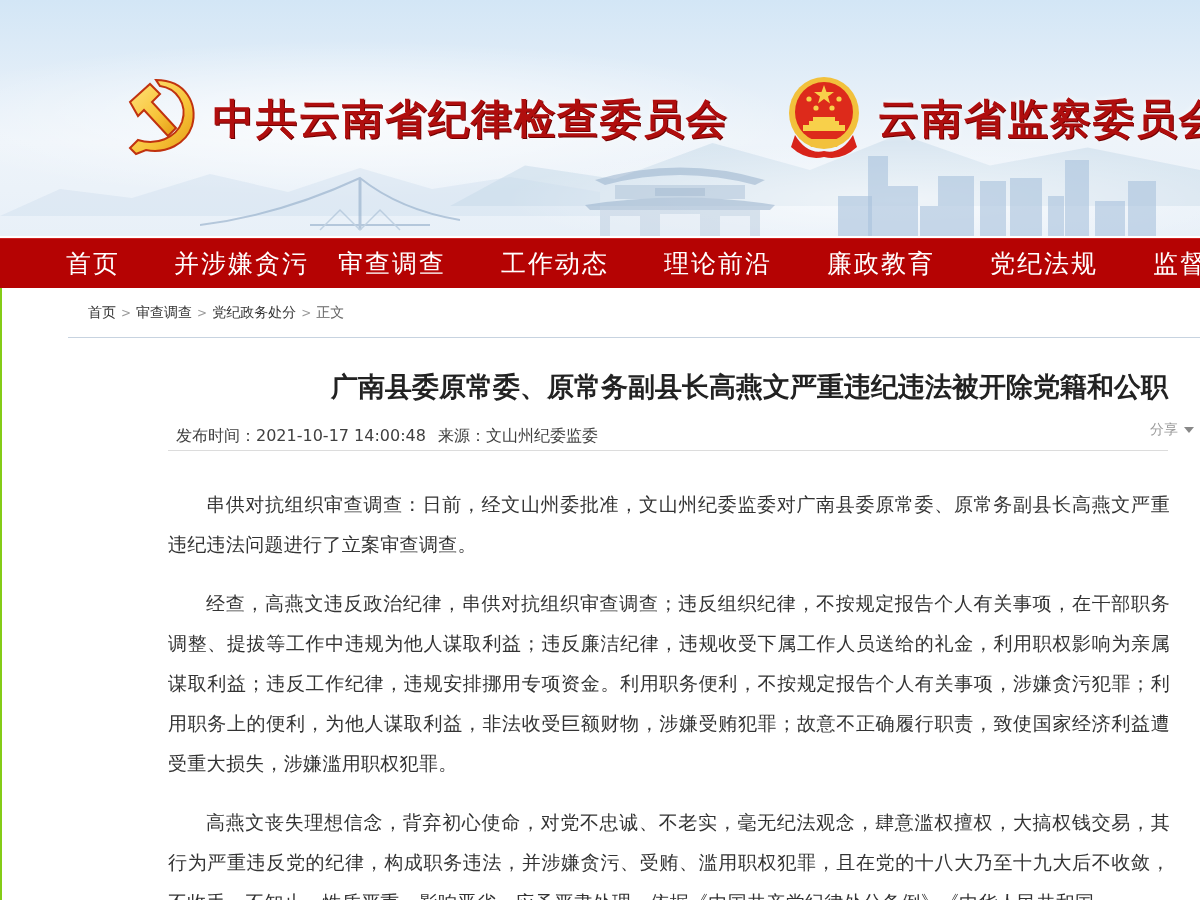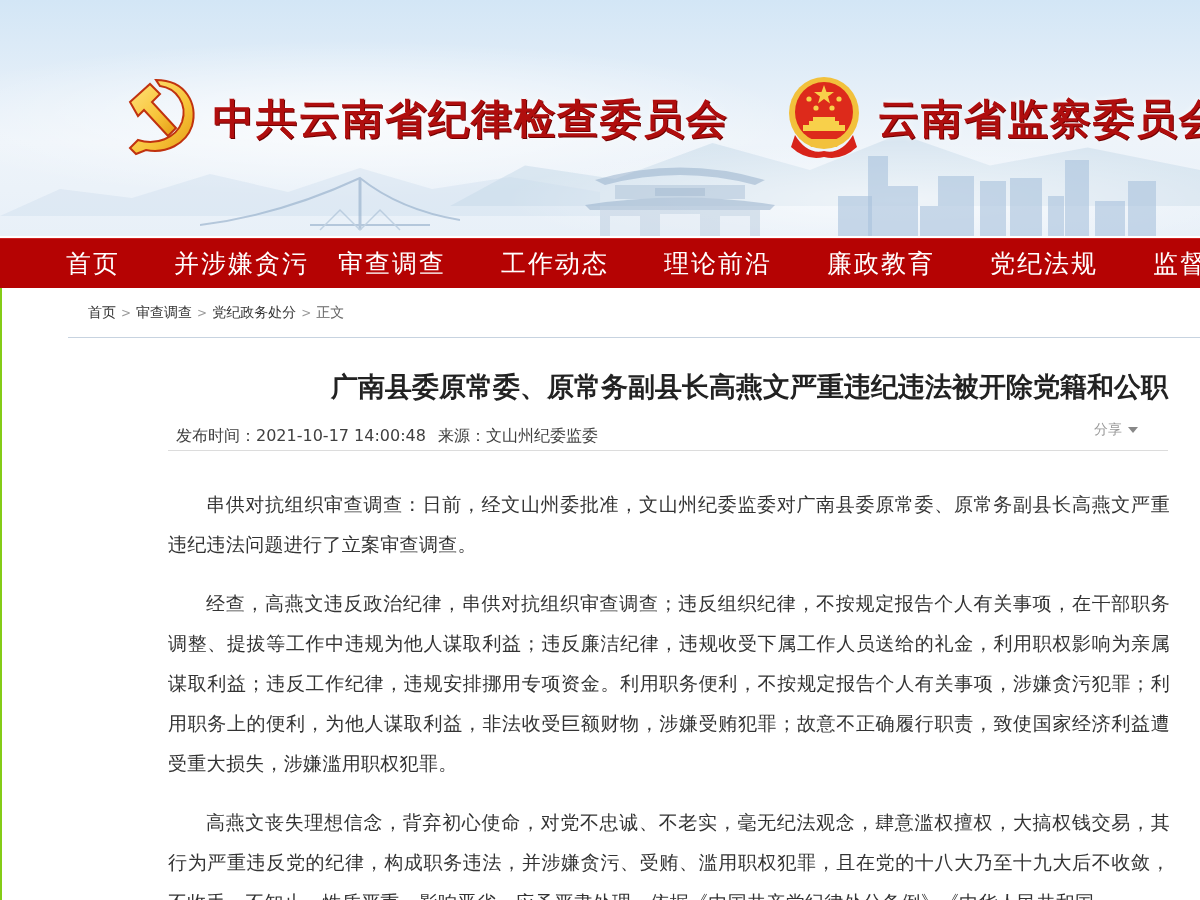--- a/index.html
+++ b/index.html
@@ -86,21 +86,21 @@
     position: absolute; left: 166px; top: 81px; width: 1000px;
     text-align: right; font-size: 27px; color: #222;
     font-family: "DejaVu Sans", sans-serif; white-space: nowrap;
   }
   .meta {
     position: absolute; left: 166px; top: 138px; font-size: 16px; color: #404040;
     white-space: nowrap; font-family: "DejaVu Sans", sans-serif; margin-left: 8px;
   }
   .meta .gap { display: inline-block; width: 12px; }
   .share {
-    position: absolute; left: 1092px; top: 133px; font-size: 14px; color: #999;
+    position: absolute; left: 1148px; top: 133px; font-size: 14px; color: #999;
     cursor: pointer; white-space: nowrap;
   }
   .share .caret {
     display: inline-block; width: 0; height: 0; margin-left: 6px; vertical-align: middle;
     border-left: 5px solid transparent; border-right: 5px solid transparent; border-top: 6px solid #888;
   }
   .meta-line {
     position: absolute; left: 166px; top: 162px; width: 1000px; height: 1px; background: #dcdcdc;
   }
 

